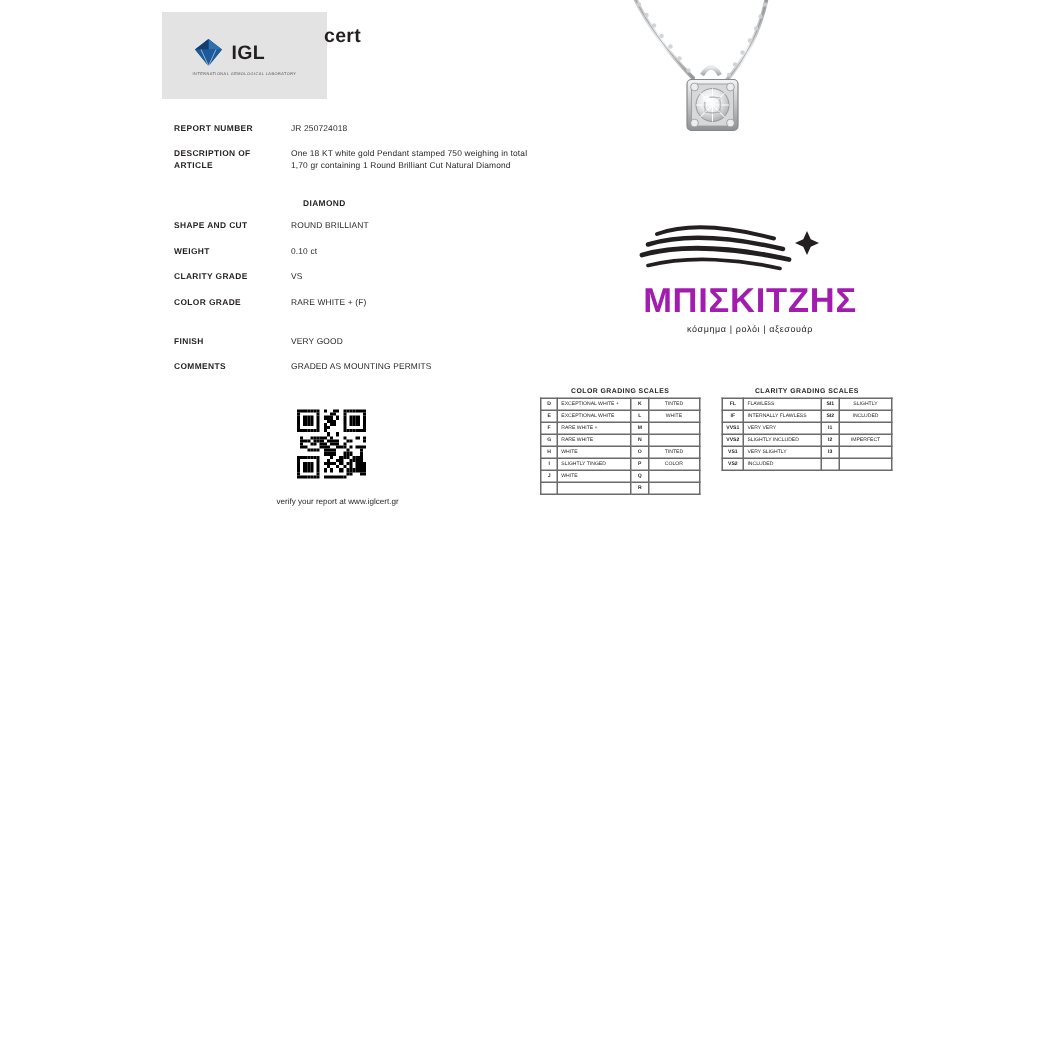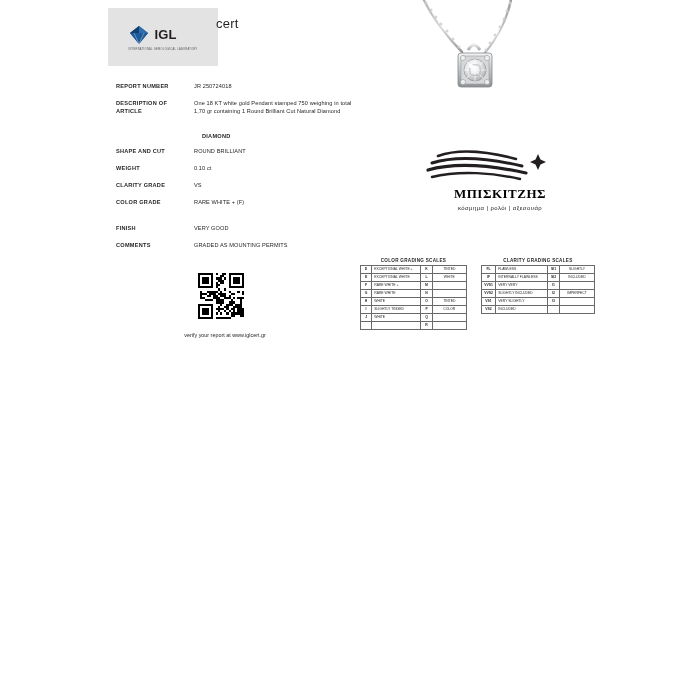--- a/index.html
+++ b/index.html
@@ -45,21 +45,21 @@
     height: 22px;
     position: relative;
   }
   .logo-diamond svg { display: block; }
   .logo-text {
     font-size: 13px;
     letter-spacing: 0.2px;
     color: #231f20;
   }
   .logo-text .igl { font-weight: bold; }
-  .logo-text .cert { font-weight: normal; }
+  .logo-text .cert { font-weight: bold; }
   .logo-sub {
     font-size: 2.6px;
     letter-spacing: 0.3px;
     color: #555;
     text-align: center;
     margin-top: 2px;
   }
   .title-box {
     flex: 1;
     background: #ededed;
@@ -174,25 +174,25 @@
   }
   
   .brand {
     position: absolute;
     left: 420px;
     top: 150px;
     width: 160px;
     text-align: center;
   }
   .brand-name {
-    font-family: Liberation Serif, serif;
-    font-size: 13px;
+    font-family: Liberation Sans, sans-serif;
+    font-size: 23px;
     font-weight: bold;
     letter-spacing: 0.5px;
-    color: #000000;
+    color: #a21caf;
     margin-top: -2px;
   }
   .brand-sub {
     font-size: 6px;
     letter-spacing: 0.4px;
     color: #231f20;
     margin-top: 3px;
   }
 </style>
 </head>

